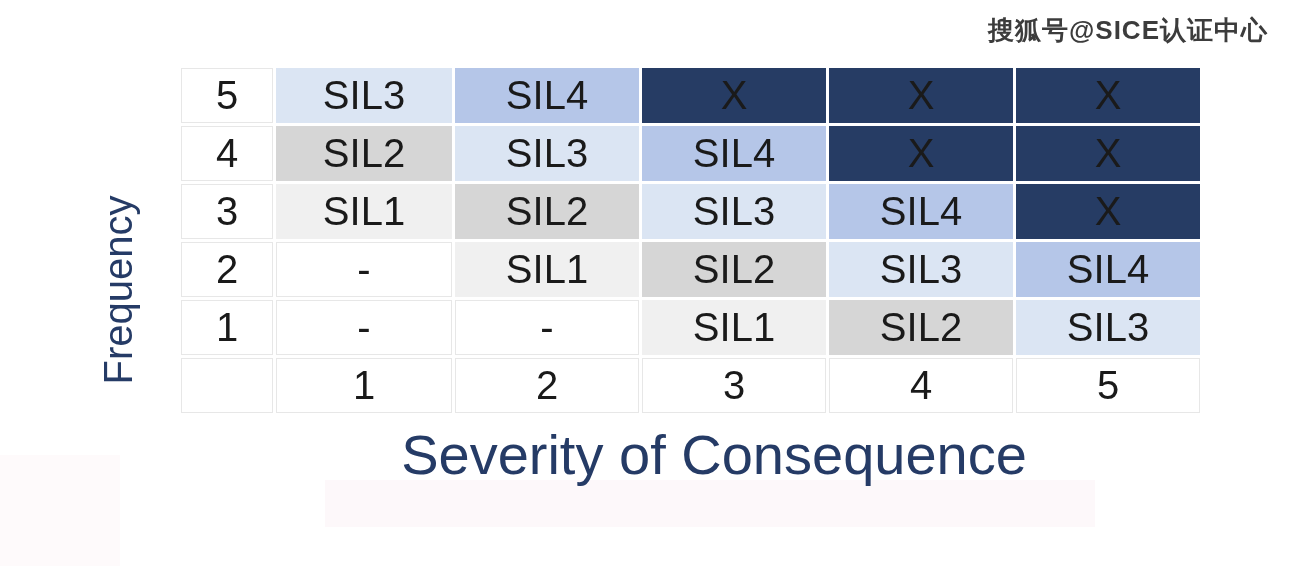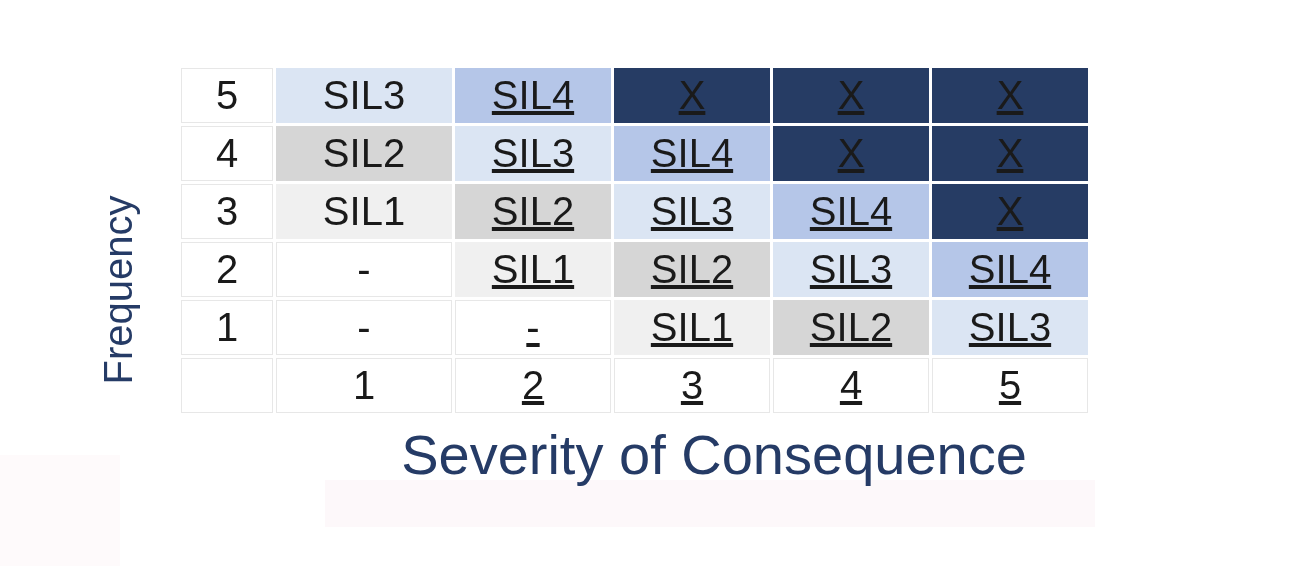--- a/index.html
+++ b/index.html
@@ -49,21 +49,21 @@
   table.matrix td{
     text-align:center;
     vertical-align:middle;
     height:55px;
     font-size:40px;
     color:#1a1a1a;
     padding:0;
   }
   td.freq-label{width:92px;}
   td.c1{width:176px;}
-  td.c2,td.c3,td.c4,td.c5{width:156px;text-decoration:underline;}
+  td.c2,td.c3,td.c4,td.c5{width:184px;}
   td.white-cell{
     background:#ffffff;
     box-shadow:inset 0 0 0 1px #e7e7e7;
   }
   td.lv-x{color:#ffffff;}
   
   .artifact-band{
     position:absolute;
     left:325px;top:480px;width:770px;height:47px;
     background:#fbeff4;
@@ -79,20 +79,21 @@
   }
 </style>
 </head>
 <body>
 
 <div class="canvas">
 
   <div class="artifact-strip"></div>
   <div class="artifact-band"></div>
 
+  <div class="watermark">搜狐号@SICE认证中心</div>
 
   <div class="y-label">Frequency</div>
 
   <table class="matrix">
     <tbody id="matrix-body">
         <tr>
           <td class="freq-label white-cell">5</td>
           <td class="c1 lv-sil3" style="background: rgb(219, 229, 243);">SIL3</td>
           <td class="c2 lv-sil4" style="background: rgb(181, 198, 232);">SIL4</td>
           <td class="c3 lv-x" style="background: rgb(38, 60, 100);">X</td>

